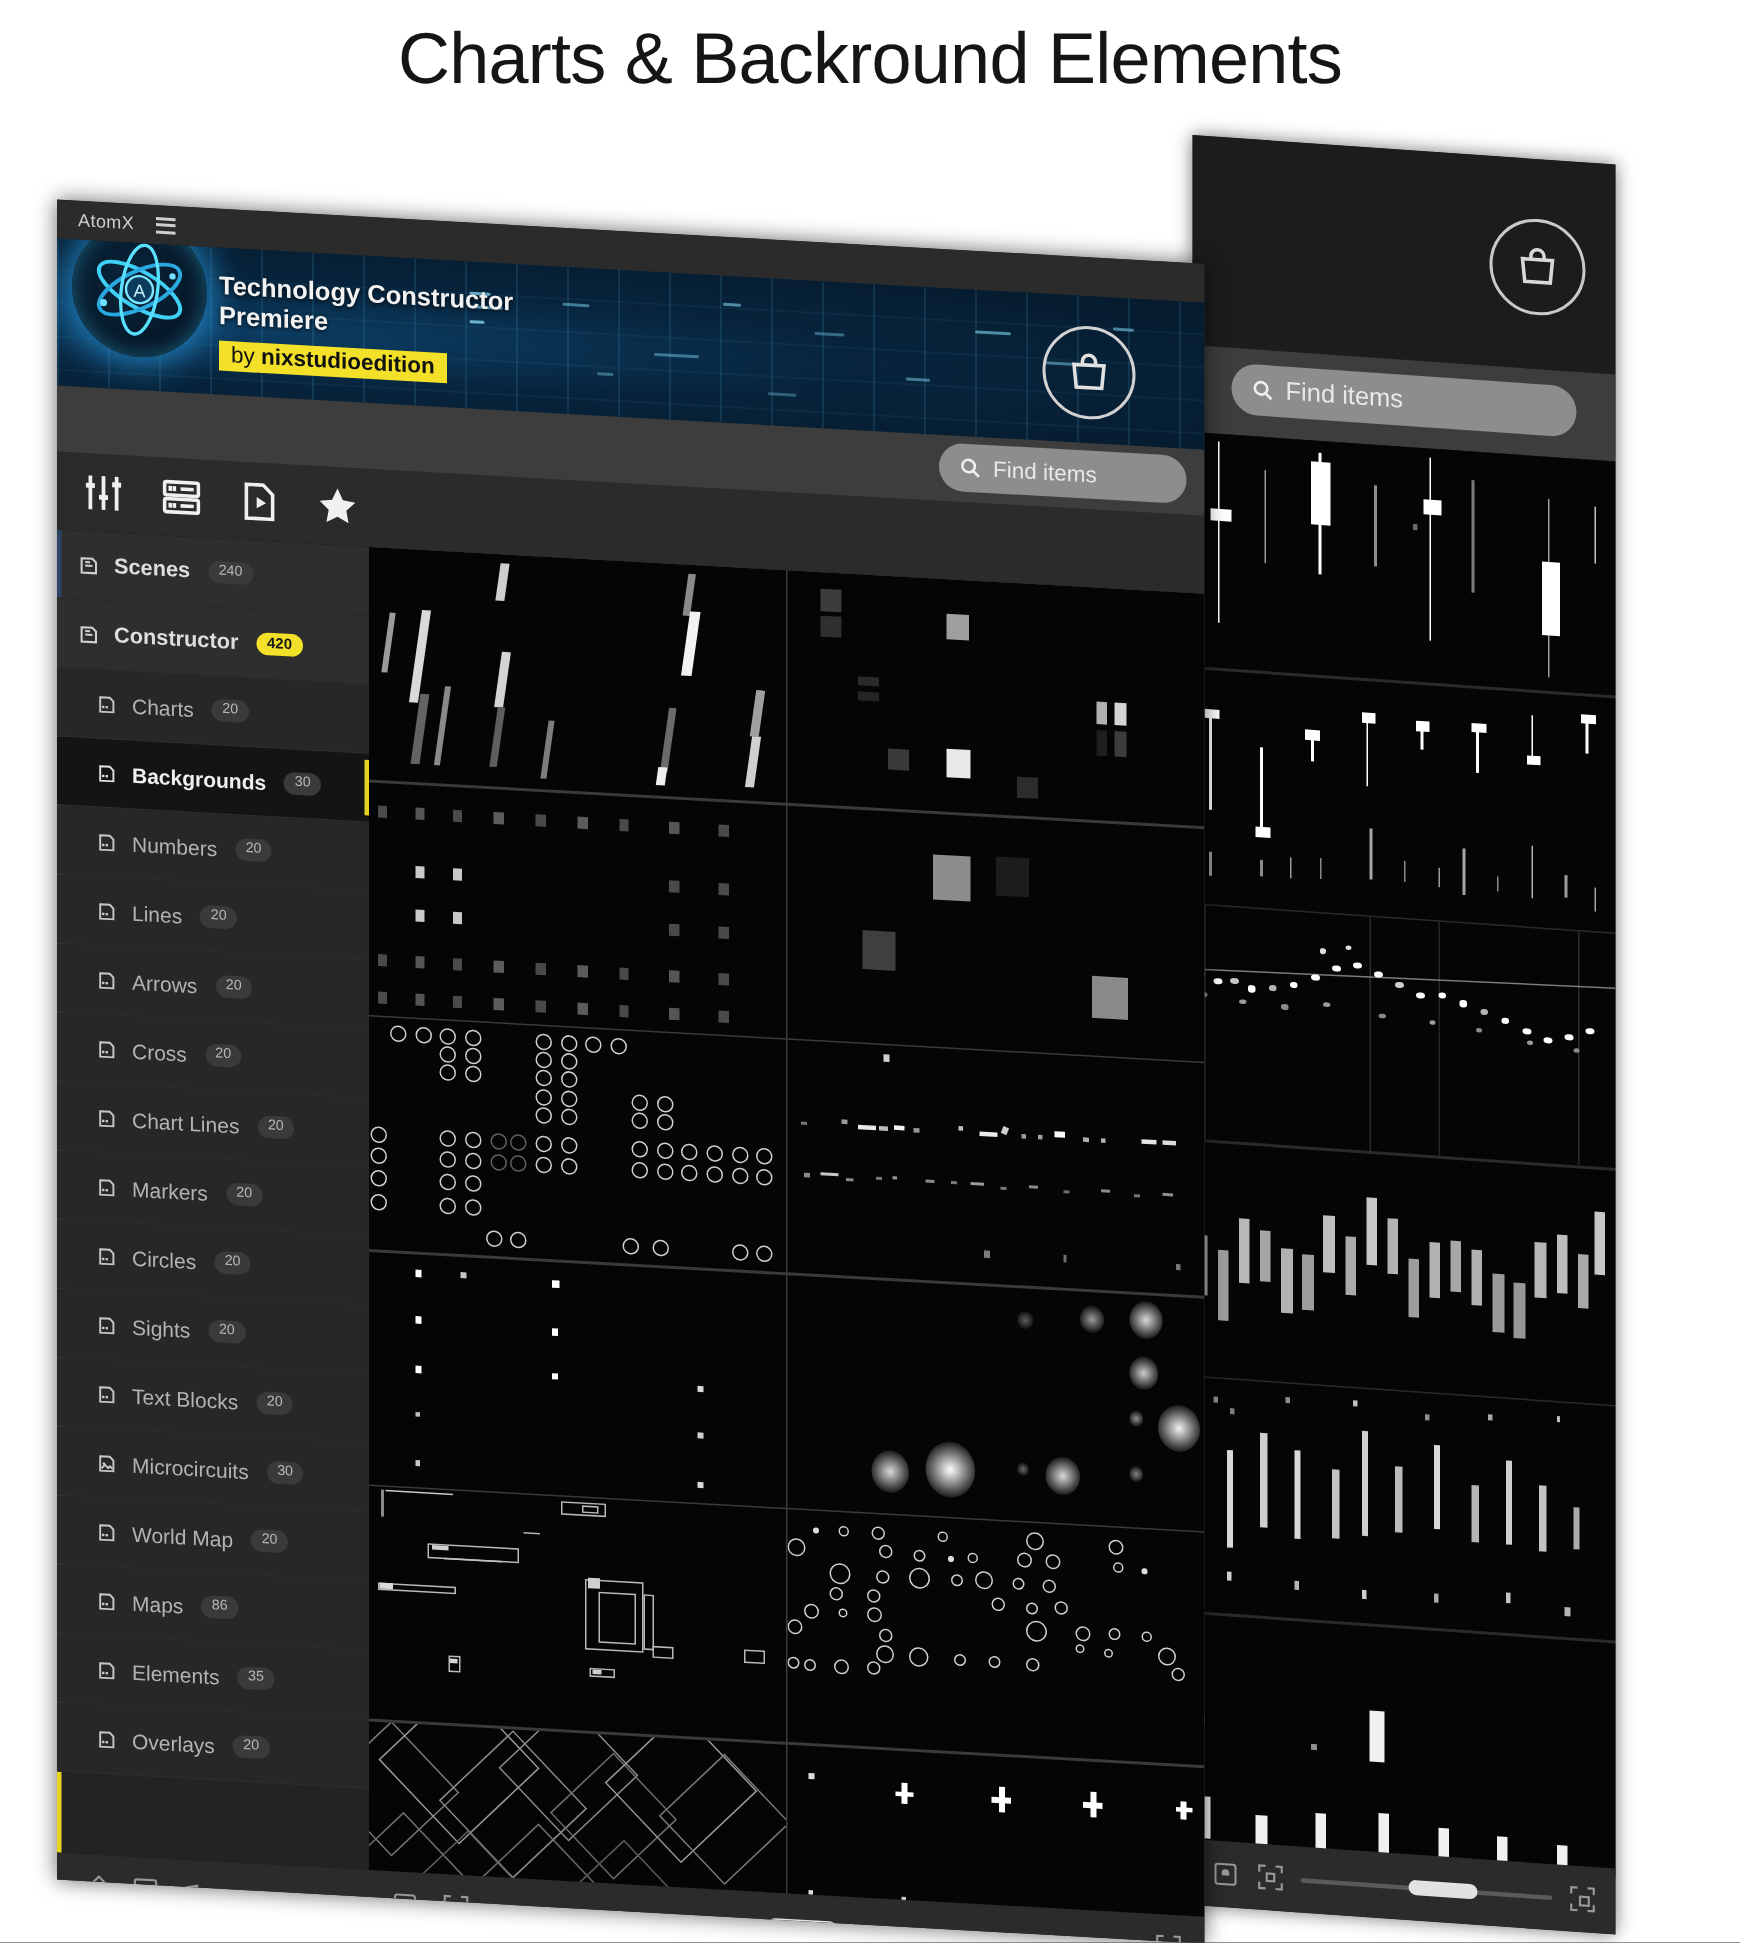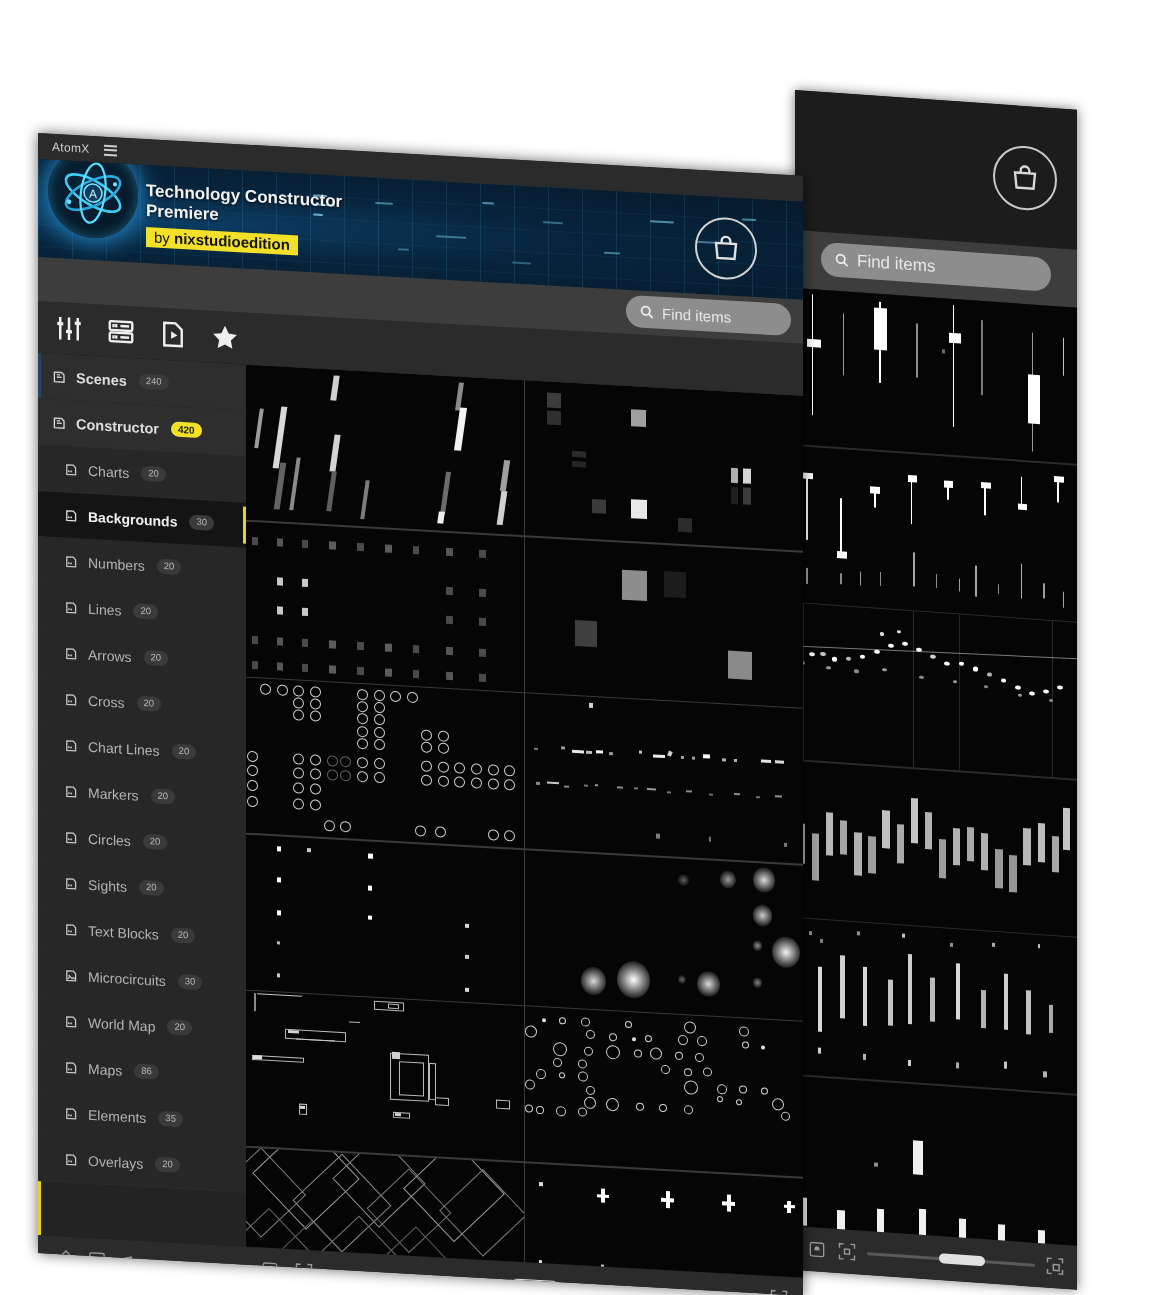--- a/index.html
+++ b/index.html
@@ -229,20 +229,21 @@
   }
   .art s {
     position:absolute; display:block; border:1px solid #b9b9b9; background:transparent;
   }
 </style>
 </head>
 <body>
 
 <div id="stage">
 
+  <div id="page-title">Charts &amp; Backround Elements</div>
 
   <div class="back-panel">
 
     <div class="back-head">
       <div class="bag-circle">
         <svg class="bag-glyph" viewBox="0 0 24 24" fill="none" stroke="#d8d8d8" stroke-width="1.9">
           <path d="M4 8h16l-1.2 12H5.2L4 8z"></path>
           <path d="M8.5 8V6.2a3.5 3.5 0 017 0V8"></path>
         </svg>
       </div>

